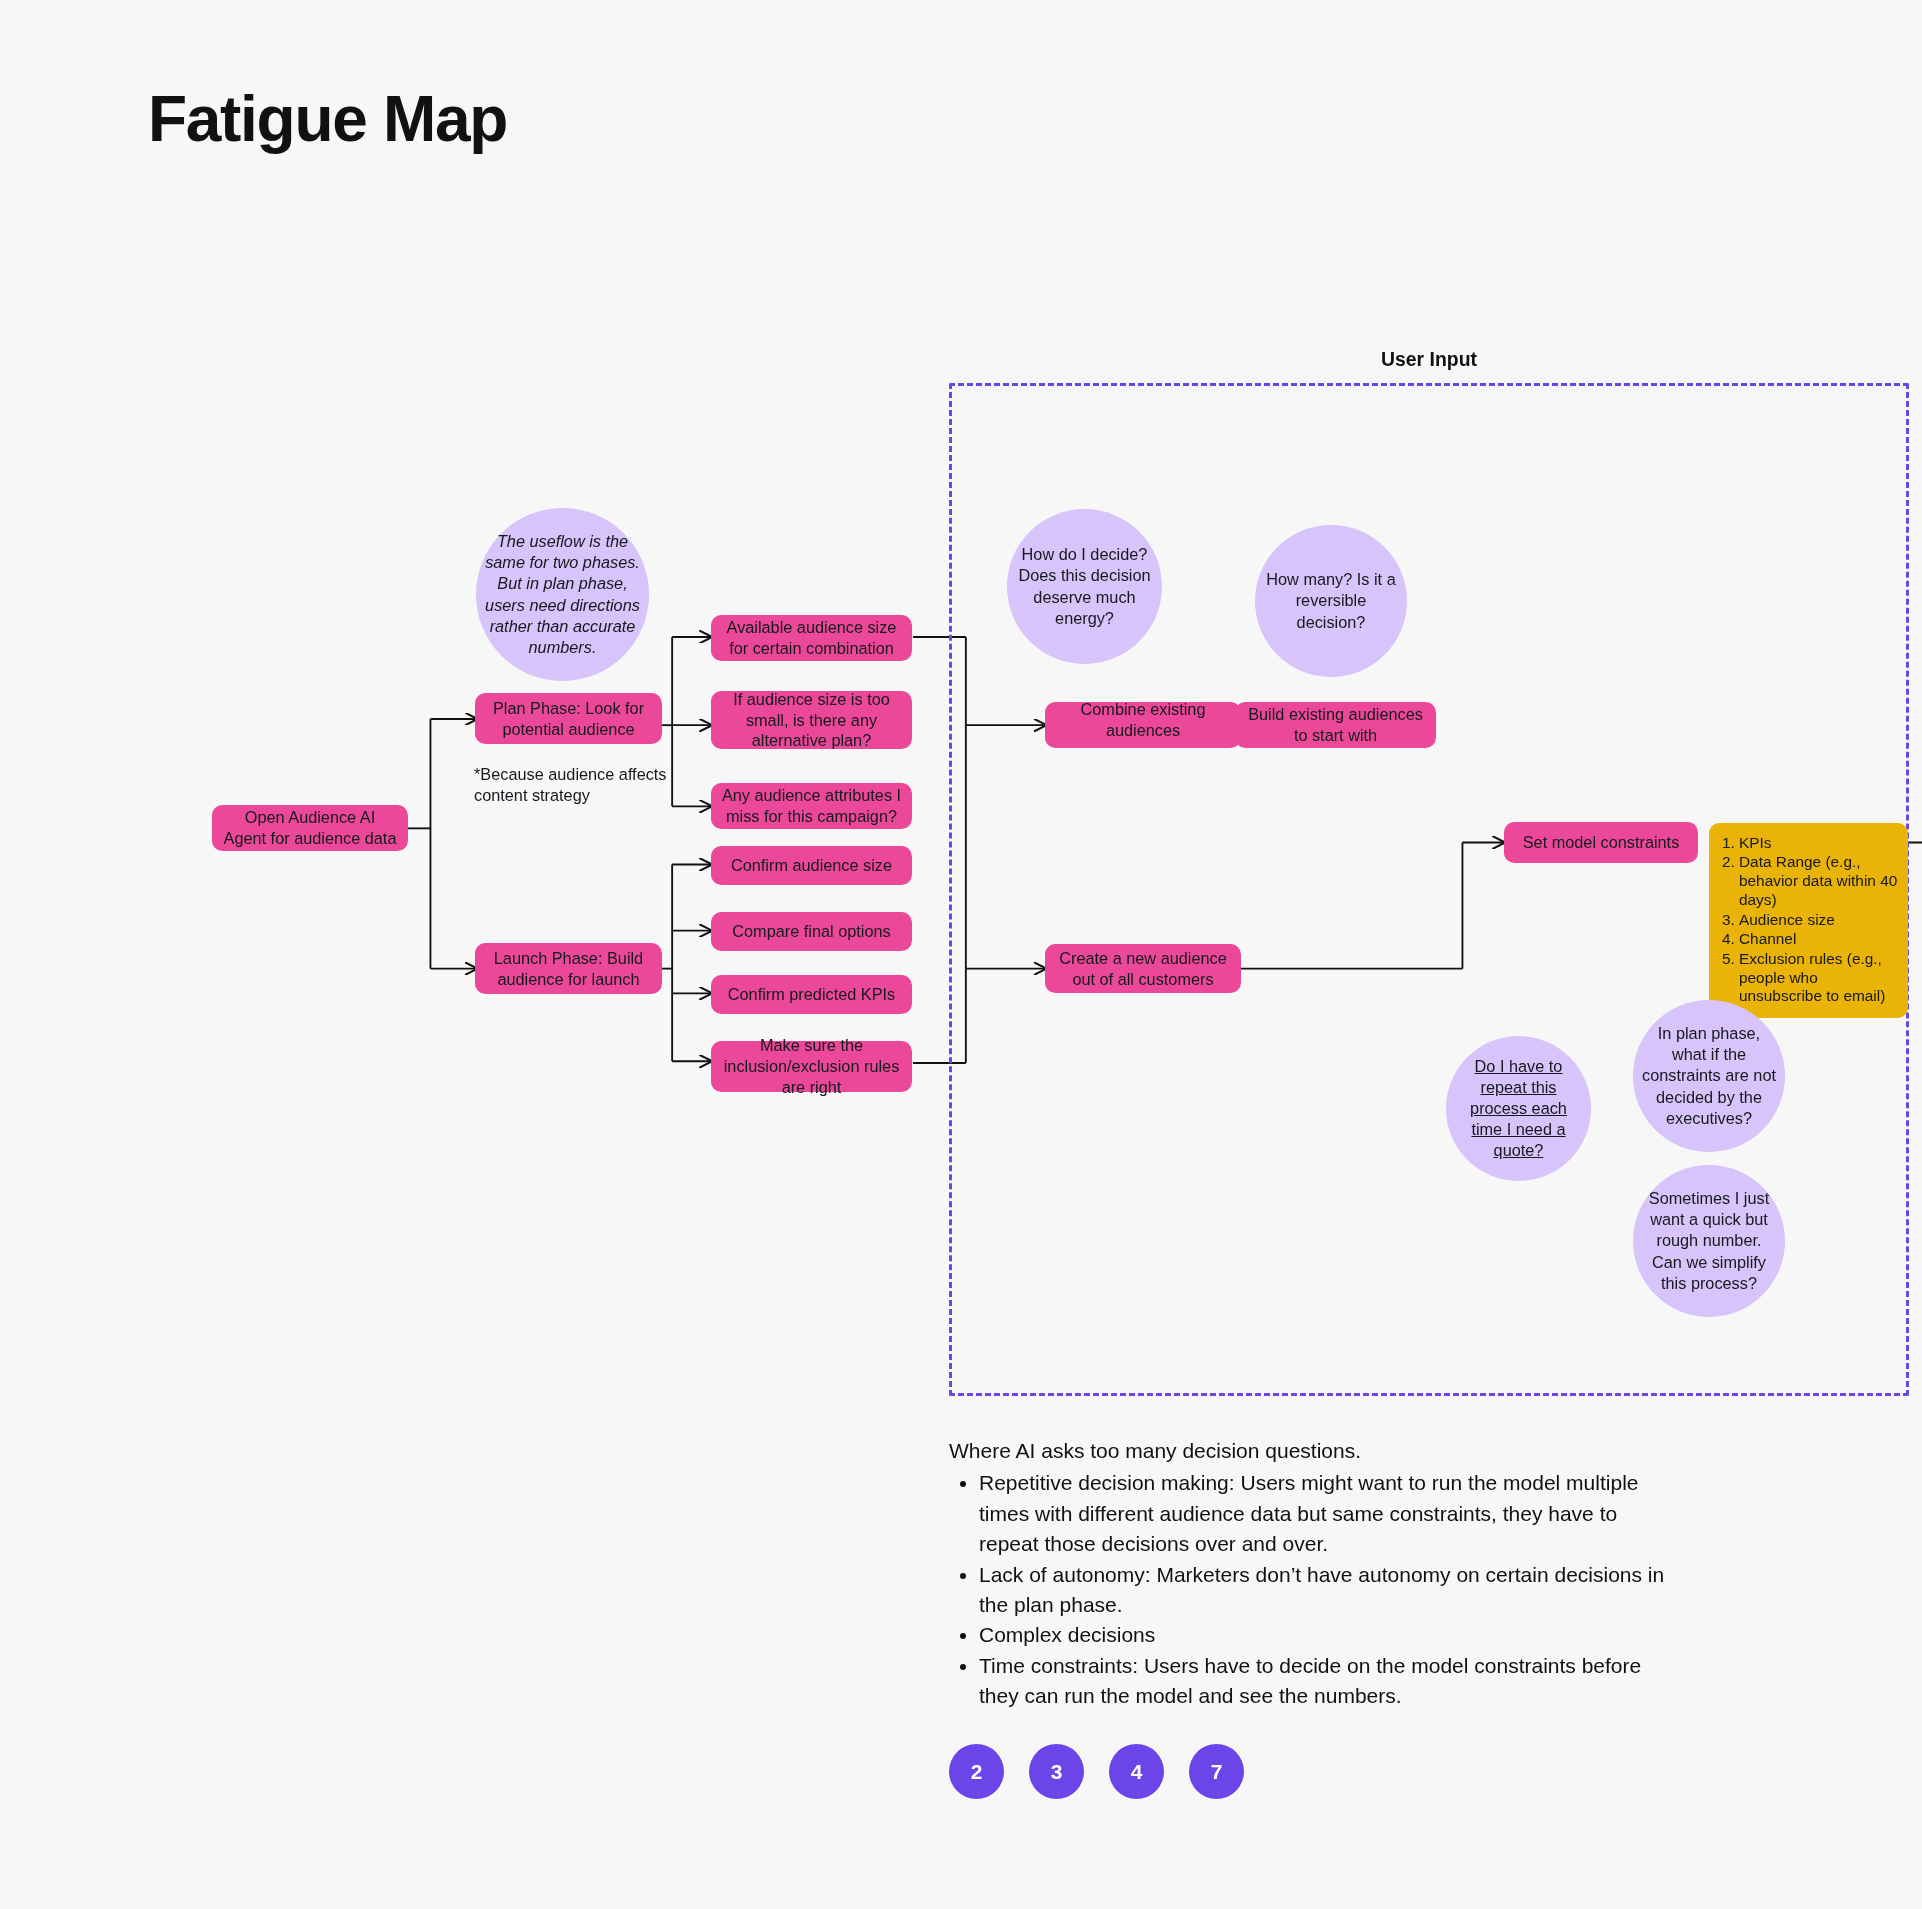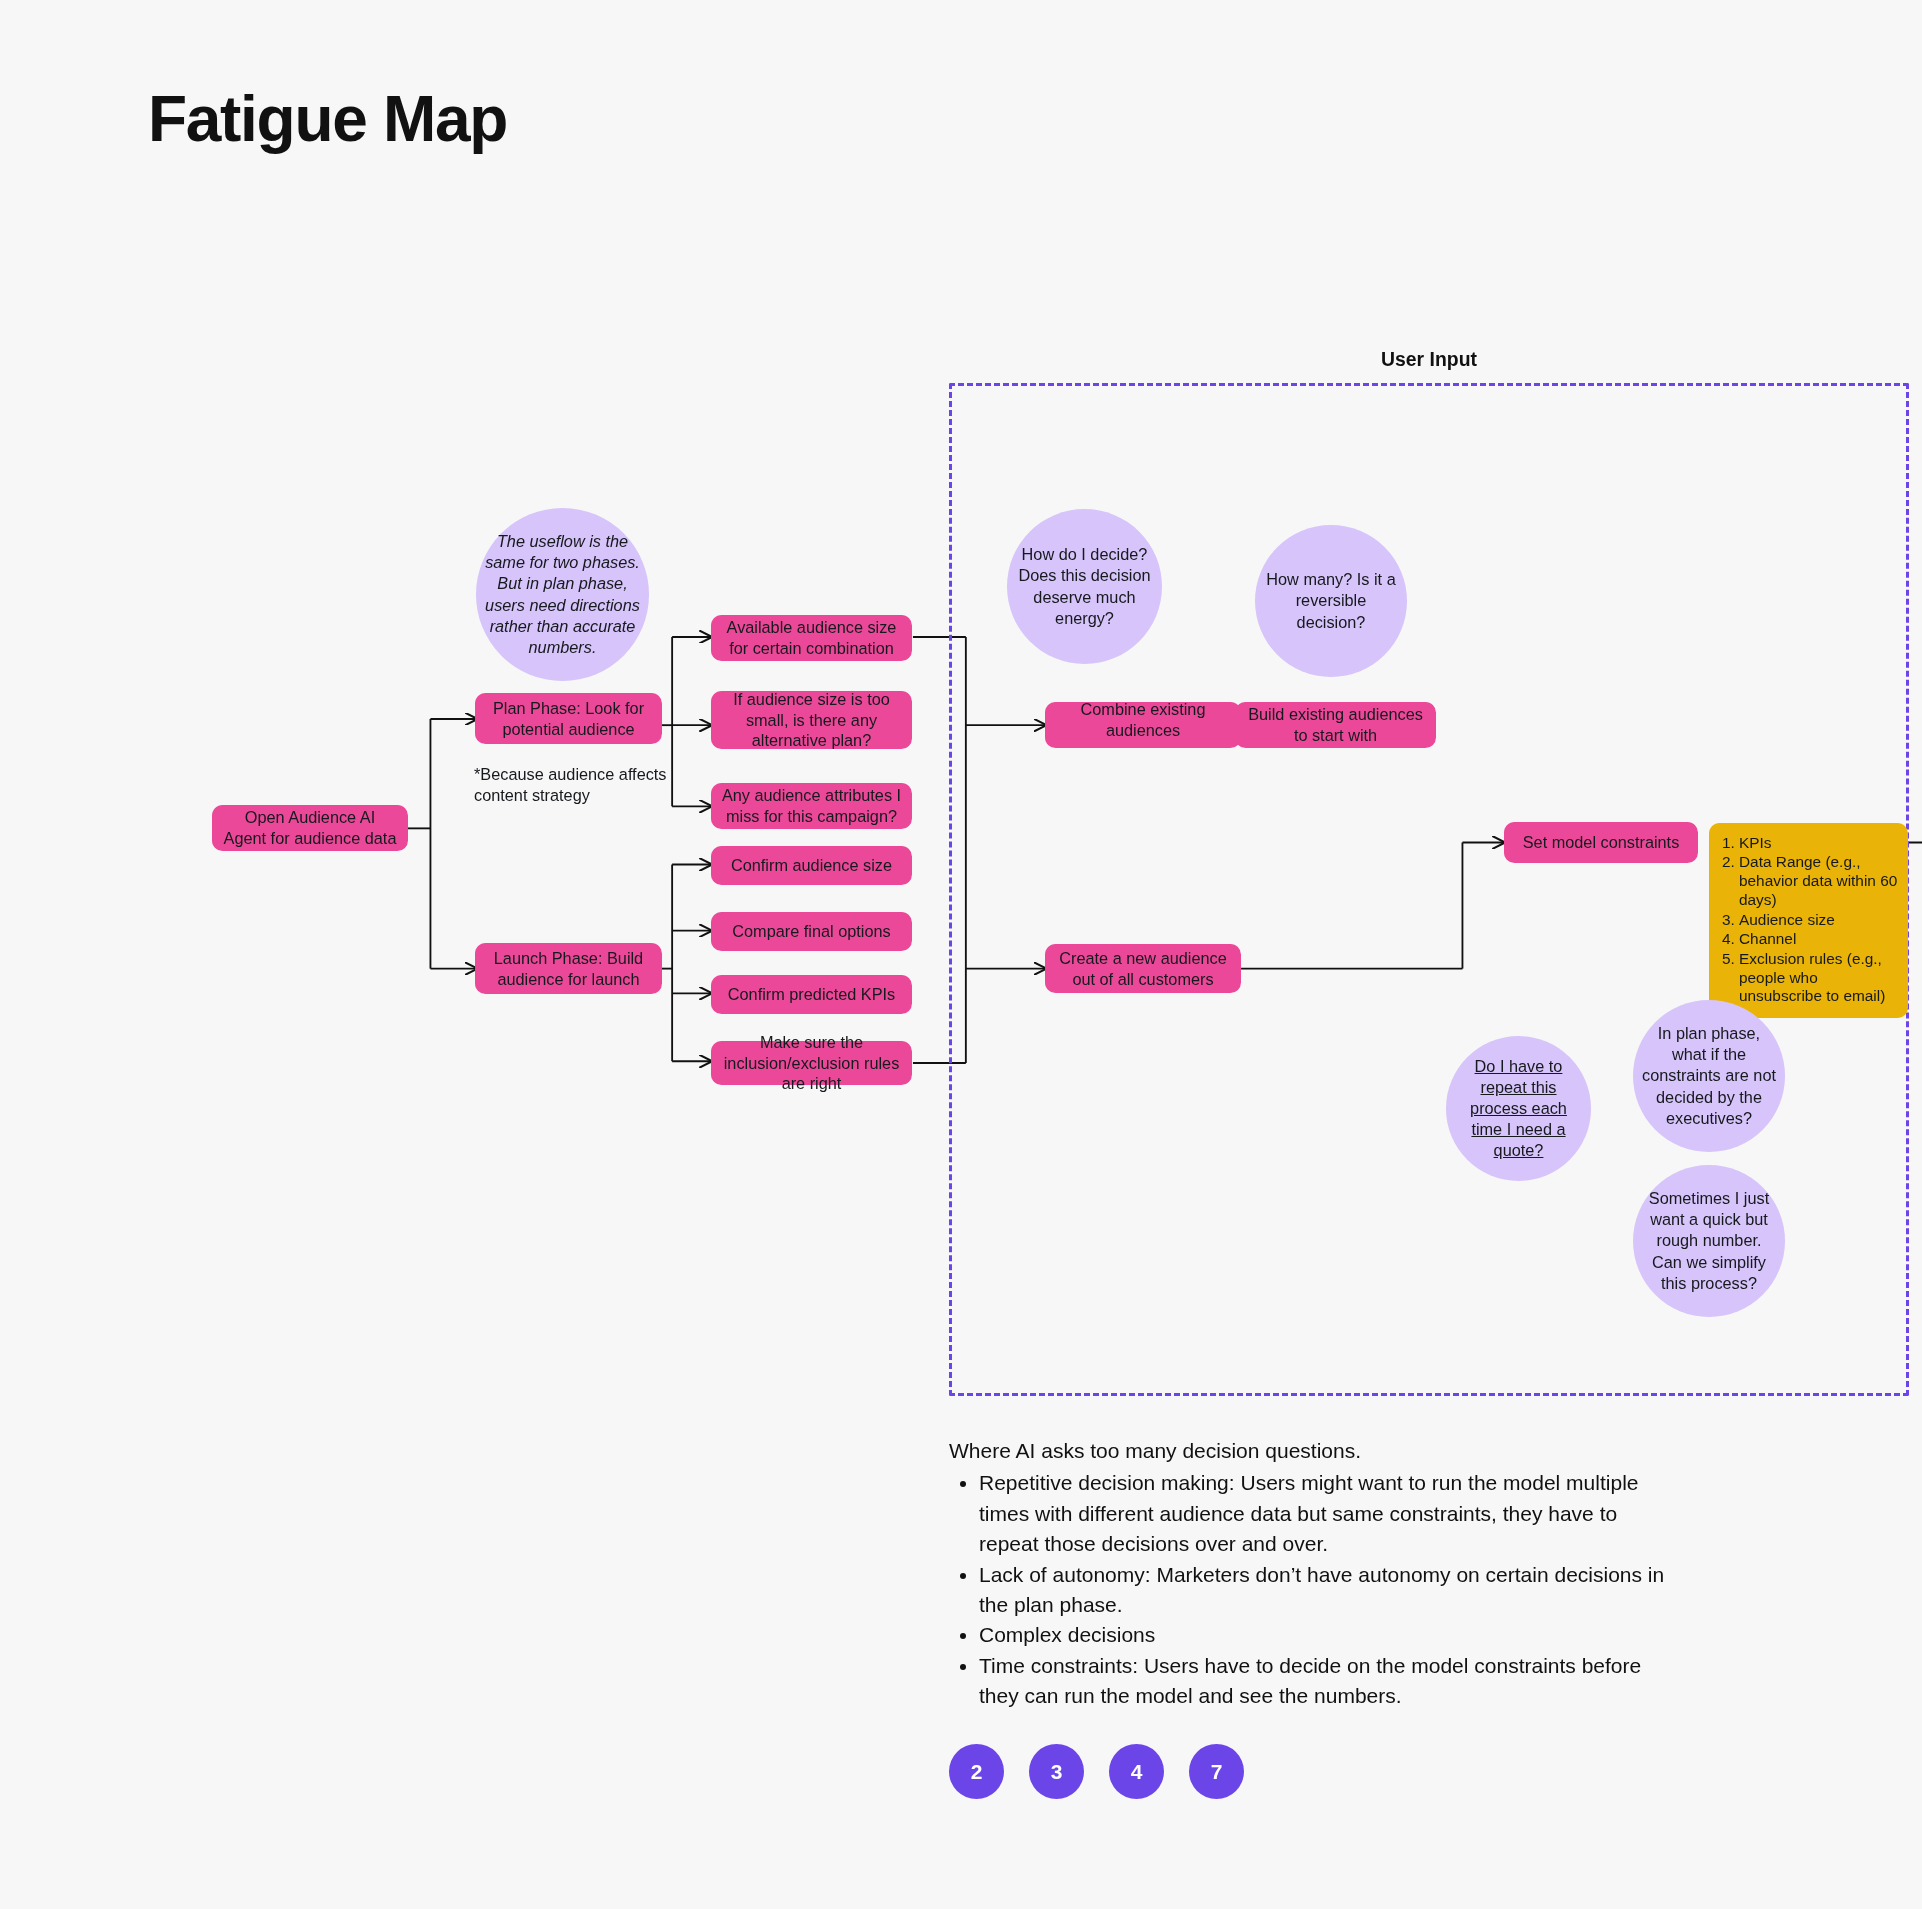--- a/index.html
+++ b/index.html
@@ -245,41 +245,41 @@
 
   <div class="node" style="left:711px; top:846px; width:201px; height:39px;">
     <span>Confirm audience size</span>
   </div>
   <div class="node" style="left:711px; top:912px; width:201px; height:39px;">
     <span>Compare final options</span>
   </div>
   <div class="node" style="left:711px; top:975px; width:201px; height:39px;">
     <span>Confirm predicted KPIs</span>
   </div>
-  <div class="node" style="left:711px; top:1041px; width:201px; height:44px;">
+  <div class="node" style="left:711px; top:1041px; width:201px; height:51px;">
     <span>Make sure the inclusion/exclusion rules are right</span>
   </div>
 
   <div class="node" style="left:1045px; top:702px; width:196px; height:46px;align-items:flex-end;">
     <span>Combine existing audiences</span>
   </div>
   <div class="node" style="left:1235px; top:702px; width:201px; height:46px;">
     <span>Build existing audiences to start with</span>
   </div>
   <div class="node" style="left:1045px; top:944px; width:196px; height:49px;">
     <span>Create a new audience out of all customers</span>
   </div>
   <div class="node" style="left:1504px; top:822px; width:194px; height:41px;">
     <span>Set model constraints</span>
   </div>
 
   <div id="constraints-box">
     <ol>
       <li>KPIs</li>
-      <li>Data Range (e.g., behavior data within 60 days)</li>
+      <li>Data Range (e.g., behavior data within 40 days)</li>
       <li>Audience size</li>
       <li>Channel</li>
       <li>Exclusion rules (e.g., people who unsubscribe to email)</li>
     </ol>
   </div>
 
   <div class="bubble" style="left:476px; top:508px; width:173px; height:173px;font-style:italic;">
     <span>The useflow is the same for two phases. But in plan phase, users need directions rather than accurate numbers.</span>
   </div>
   <div class="bubble" style="left:1007px; top:509px; width:155px; height:155px;">

